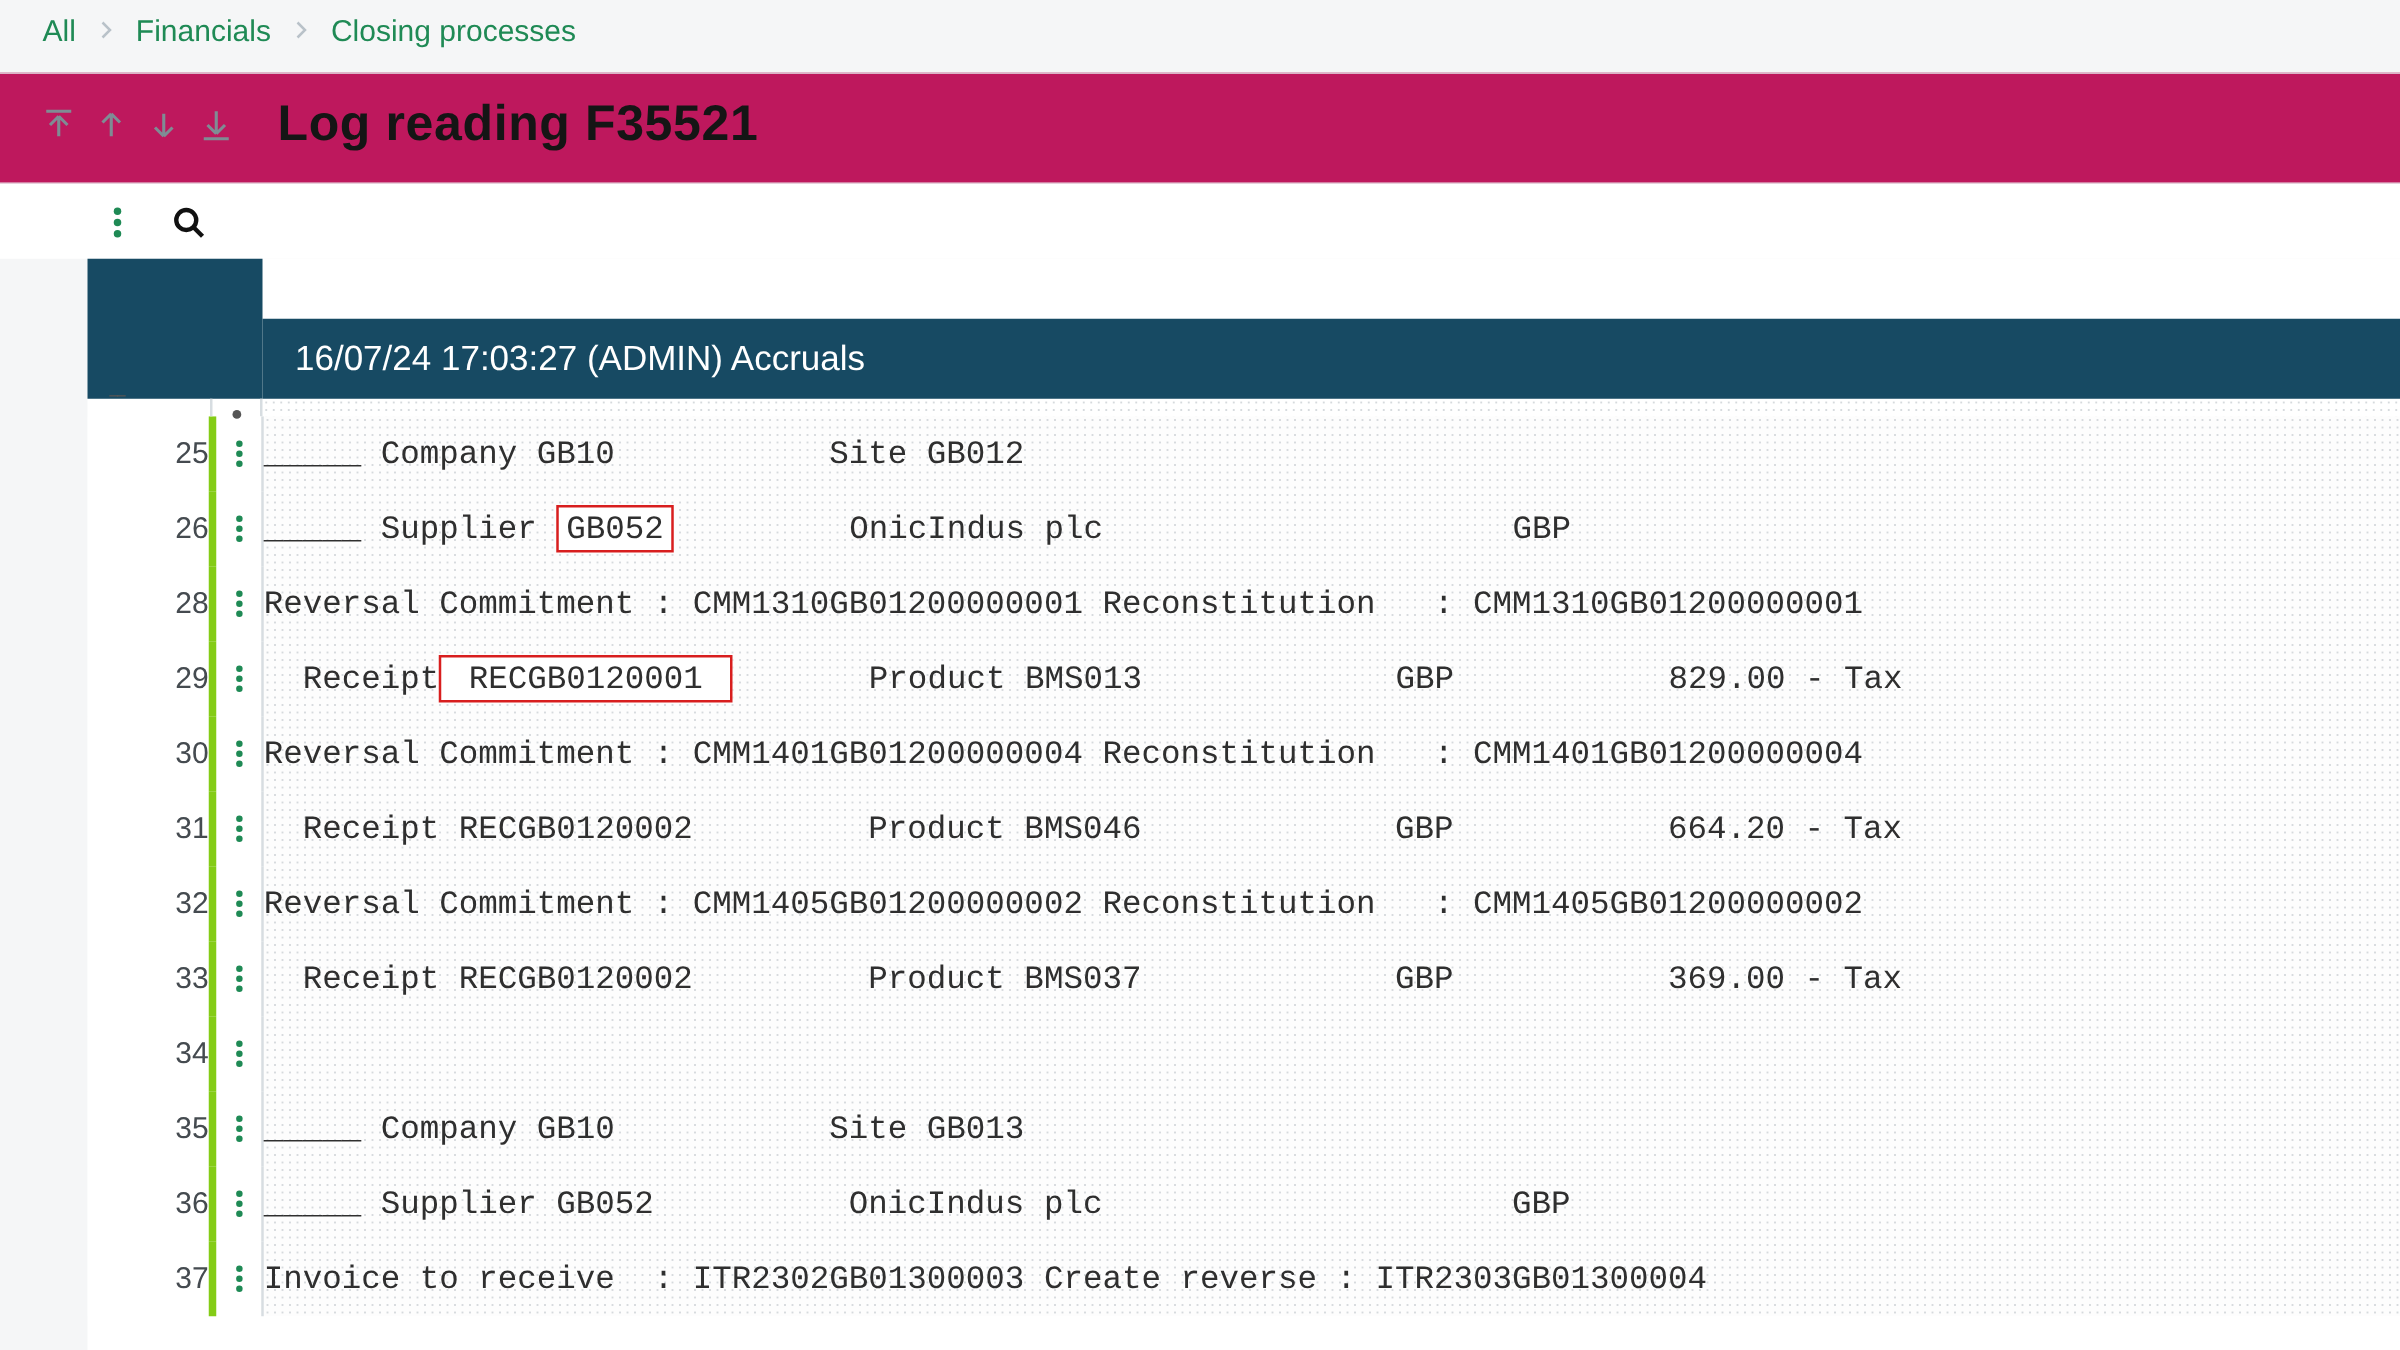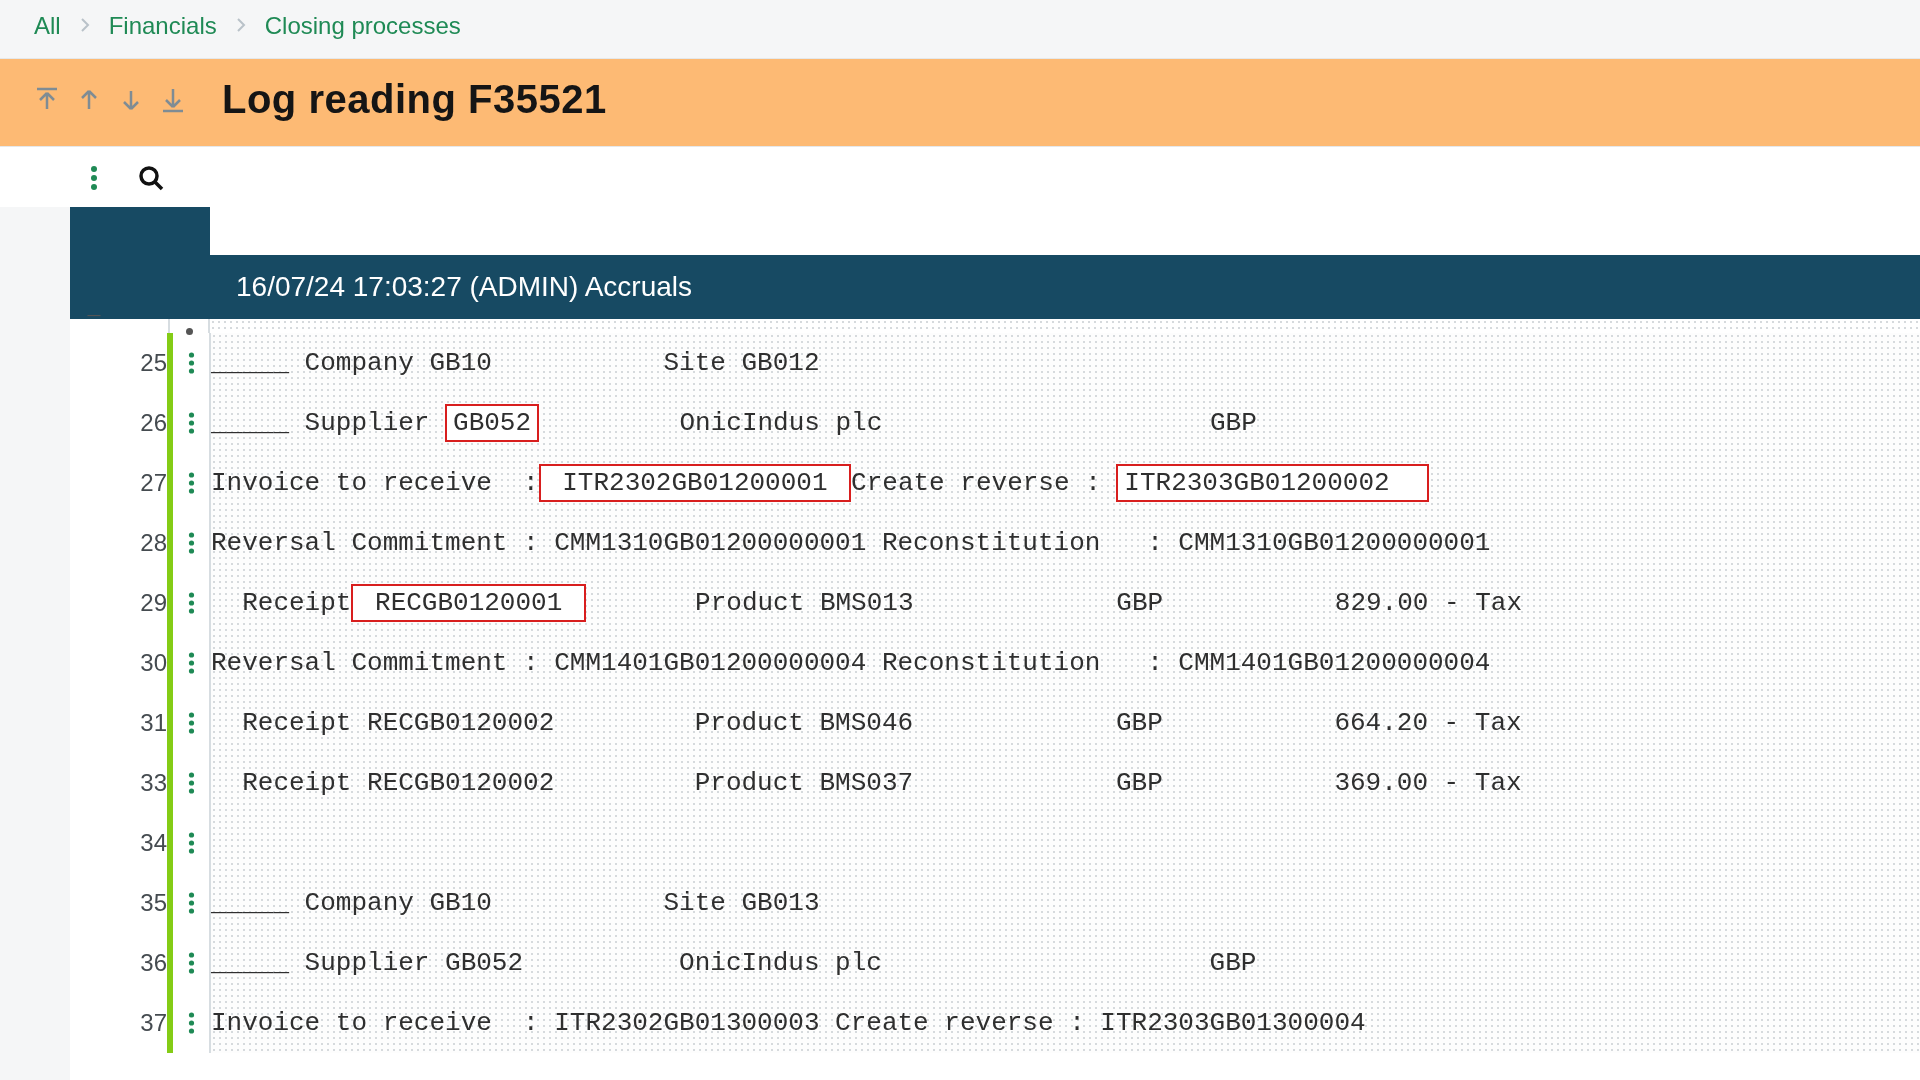--- a/index.html
+++ b/index.html
@@ -15,21 +15,21 @@
     background: #f5f6f7;
   }
   .breadcrumb a { color: #1f8a55; text-decoration: none; }
   .breadcrumb .sep { color: #b9c2c9; font-size: 20px; }
 
   
   .titlebar {
     display: flex;
     align-items: center;
     gap: 8px;
-    background: #fdba74;
+    background: #be185d;
     border-top: 1px solid #e5e8ea;
     border-bottom: 1px solid #e5e8ea;
     padding: 18px 30px 24px 30px;
   }
   .nav-arrows {
     display: flex;
     align-items: center;
     gap: 8px;
     margin-right: 24px;
   }
@@ -237,33 +237,20 @@
                 <svg width="7" height="22" viewBox="0 0 7 22">
                   <circle cx="3.5" cy="3" r="2.6" fill="#1f8a55"></circle>
                   <circle cx="3.5" cy="11" r="2.6" fill="#1f8a55"></circle>
                   <circle cx="3.5" cy="19" r="2.6" fill="#1f8a55"></circle>
                 </svg>
               </span>
             </td>
             <td class="content">_____ Supplier <span class="hl">GB052</span>         OnicIndus plc                     GBP</td>
           </tr>
           <tr>
-            <td class="num">27</td>
-            <td class="rowmenu">
-              <span class="kebab">
-                <svg width="7" height="22" viewBox="0 0 7 22">
-                  <circle cx="3.5" cy="3" r="2.6" fill="#1f8a55"></circle>
-                  <circle cx="3.5" cy="11" r="2.6" fill="#1f8a55"></circle>
-                  <circle cx="3.5" cy="19" r="2.6" fill="#1f8a55"></circle>
-                </svg>
-              </span>
-            </td>
-            <td class="content">Invoice to receive  :<span class="hl"> ITR2302GB01200001 </span>Create reverse : <span class="hl">ITR2303GB01200002  </span></td>
-          </tr>
-          <tr>
             <td class="num">28</td>
             <td class="rowmenu">
               <span class="kebab">
                 <svg width="7" height="22" viewBox="0 0 7 22">
                   <circle cx="3.5" cy="3" r="2.6" fill="#1f8a55"></circle>
                   <circle cx="3.5" cy="11" r="2.6" fill="#1f8a55"></circle>
                   <circle cx="3.5" cy="19" r="2.6" fill="#1f8a55"></circle>
                 </svg>
               </span>
             </td>
@@ -300,20 +287,33 @@
             <td class="rowmenu">
               <span class="kebab">
                 <svg width="7" height="22" viewBox="0 0 7 22">
                   <circle cx="3.5" cy="3" r="2.6" fill="#1f8a55"></circle>
                   <circle cx="3.5" cy="11" r="2.6" fill="#1f8a55"></circle>
                   <circle cx="3.5" cy="19" r="2.6" fill="#1f8a55"></circle>
                 </svg>
               </span>
             </td>
             <td class="content">  Receipt RECGB0120002         Product BMS046             GBP           664.20 - Tax</td>
+          </tr>
+          <tr>
+            <td class="num">32</td>
+            <td class="rowmenu">
+              <span class="kebab">
+                <svg width="7" height="22" viewBox="0 0 7 22">
+                  <circle cx="3.5" cy="3" r="2.6" fill="#1f8a55"></circle>
+                  <circle cx="3.5" cy="11" r="2.6" fill="#1f8a55"></circle>
+                  <circle cx="3.5" cy="19" r="2.6" fill="#1f8a55"></circle>
+                </svg>
+              </span>
+            </td>
+            <td class="content">Reversal Commitment : CMM1405GB01200000002 Reconstitution   : CMM1405GB01200000002</td>
           </tr>
           <tr>
             <td class="num">33</td>
             <td class="rowmenu">
               <span class="kebab">
                 <svg width="7" height="22" viewBox="0 0 7 22">
                   <circle cx="3.5" cy="3" r="2.6" fill="#1f8a55"></circle>
                   <circle cx="3.5" cy="11" r="2.6" fill="#1f8a55"></circle>
                   <circle cx="3.5" cy="19" r="2.6" fill="#1f8a55"></circle>
                 </svg>

